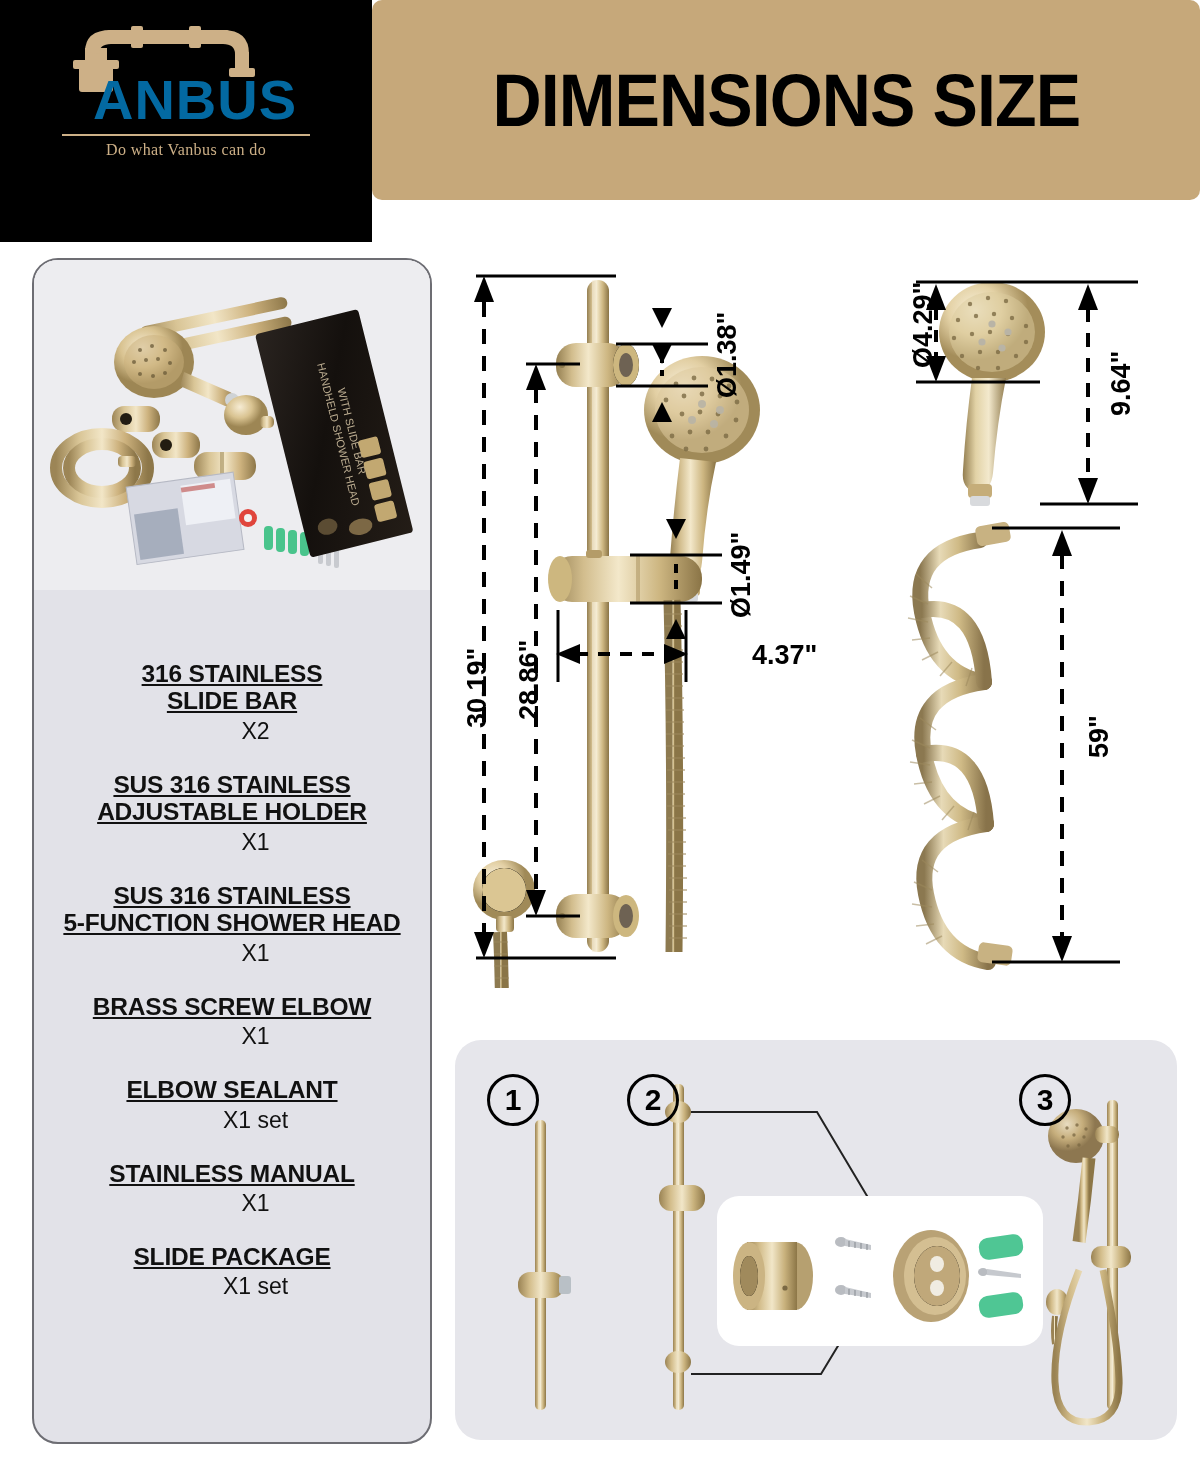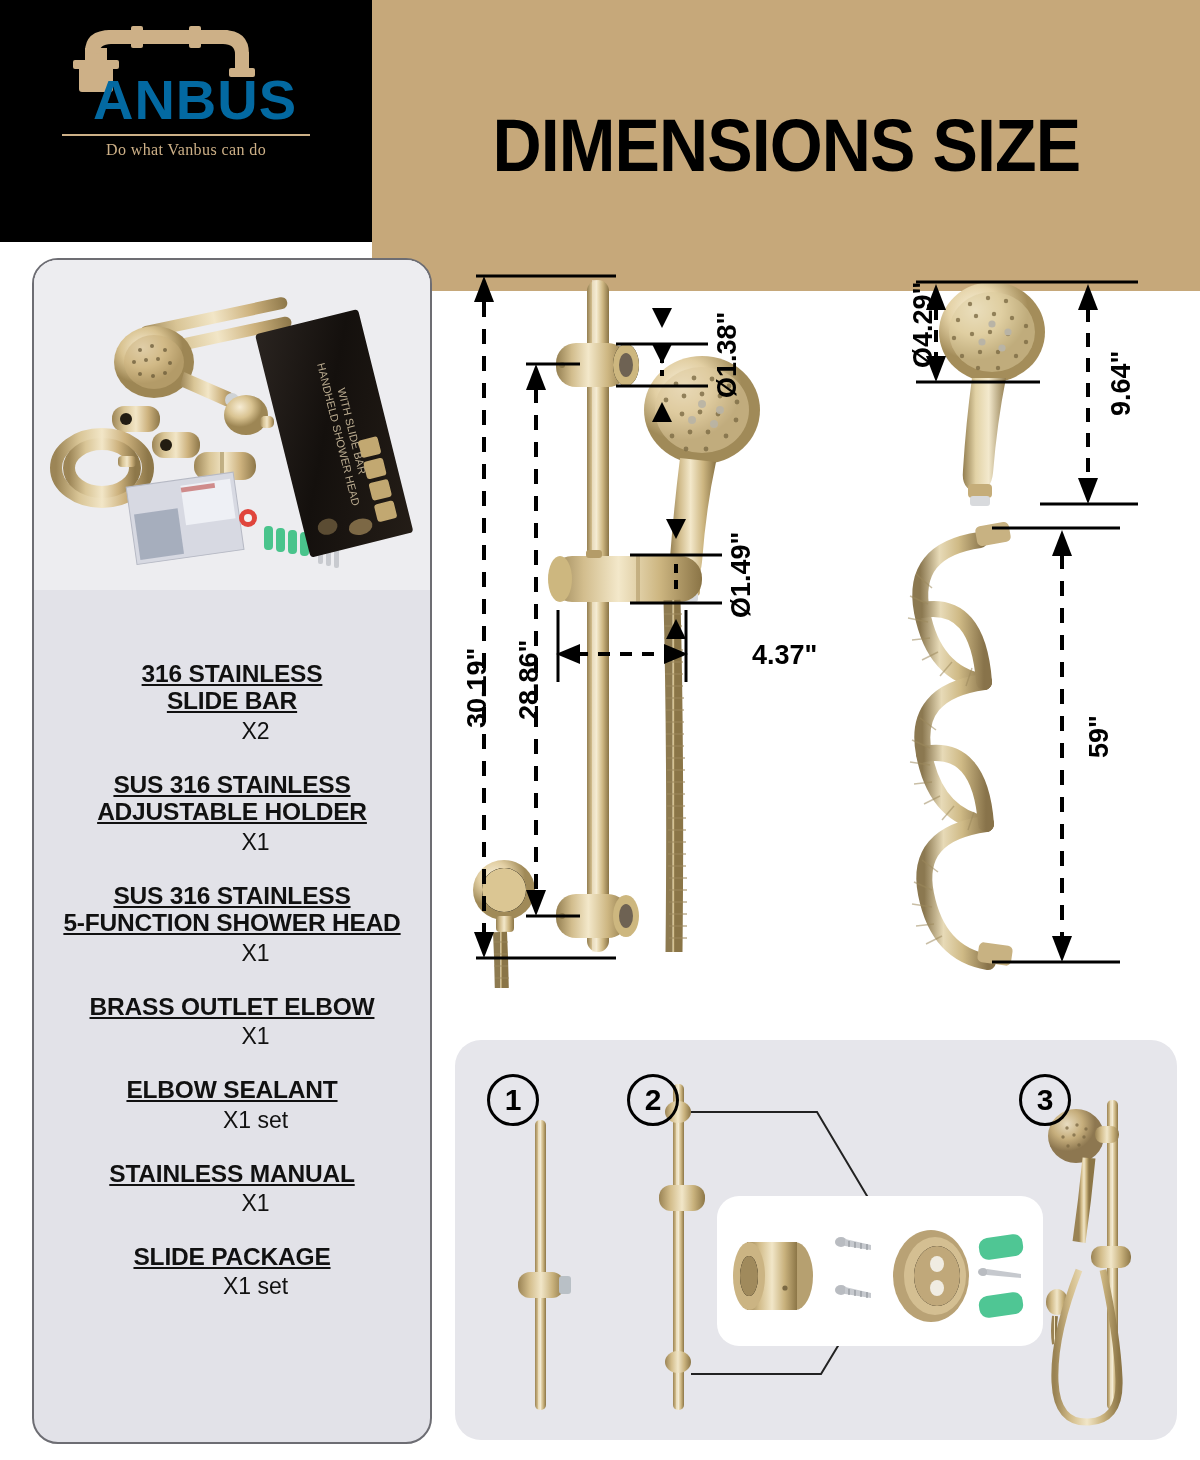--- a/index.html
+++ b/index.html
@@ -38,22 +38,22 @@
     margin-left:18px;
   }
   .logo-rule{
     width:248px;height:2px;background:#CDB087;margin-top:6px;
   }
   .logo-tagline{
     font-family:"Liberation Serif", serif;
     font-size:16px;color:#CDB087;margin-top:5px;letter-spacing:.4px;
   }
   .title-band{
-    flex:1;height:291px;background:#C6A87A;
-    display:flex;align-items:center;justify-content:center;
+    flex:1;height:200px;background:#C6A87A;
+    display:flex;align-items:center;justify-content:center;border-radius:10px;
   }
   .title-band h1{
     margin:0;font-family:"Liberation Sans", sans-serif;
     font-size:74px;font-weight:700;color:#000;
     letter-spacing:-1px;
     transform:scaleX(.92);
   }
 
   
   .sidebar{
@@ -255,21 +255,21 @@
       <div class="part-name">SUS 316 STAINLESS
 ADJUSTABLE HOLDER</div>
       <div class="part-qty">X1</div>
     </div>
     <div class="part">
       <div class="part-name">SUS 316 STAINLESS
 5-FUNCTION SHOWER HEAD</div>
       <div class="part-qty">X1</div>
     </div>
     <div class="part">
-      <div class="part-name">BRASS OUTLET ELBOW</div>
+      <div class="part-name">BRASS SCREW ELBOW</div>
       <div class="part-qty">X1</div>
     </div>
     <div class="part">
       <div class="part-name">ELBOW SEALANT</div>
       <div class="part-qty">X1 set</div>
     </div>
     <div class="part">
       <div class="part-name">STAINLESS MANUAL</div>
       <div class="part-qty">X1</div>
     </div>

